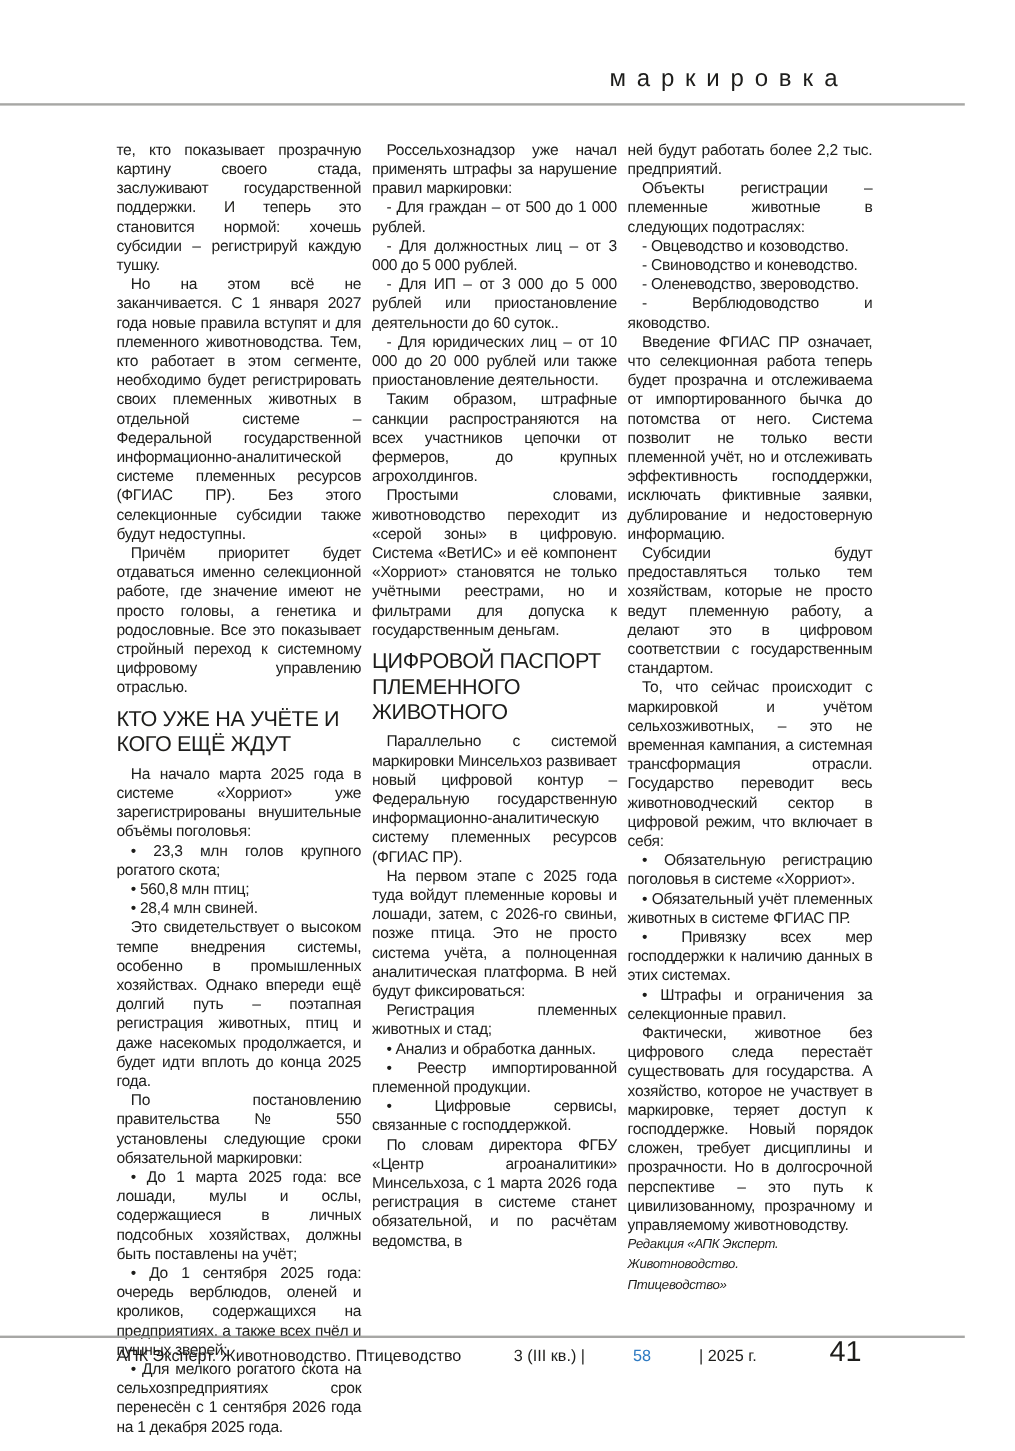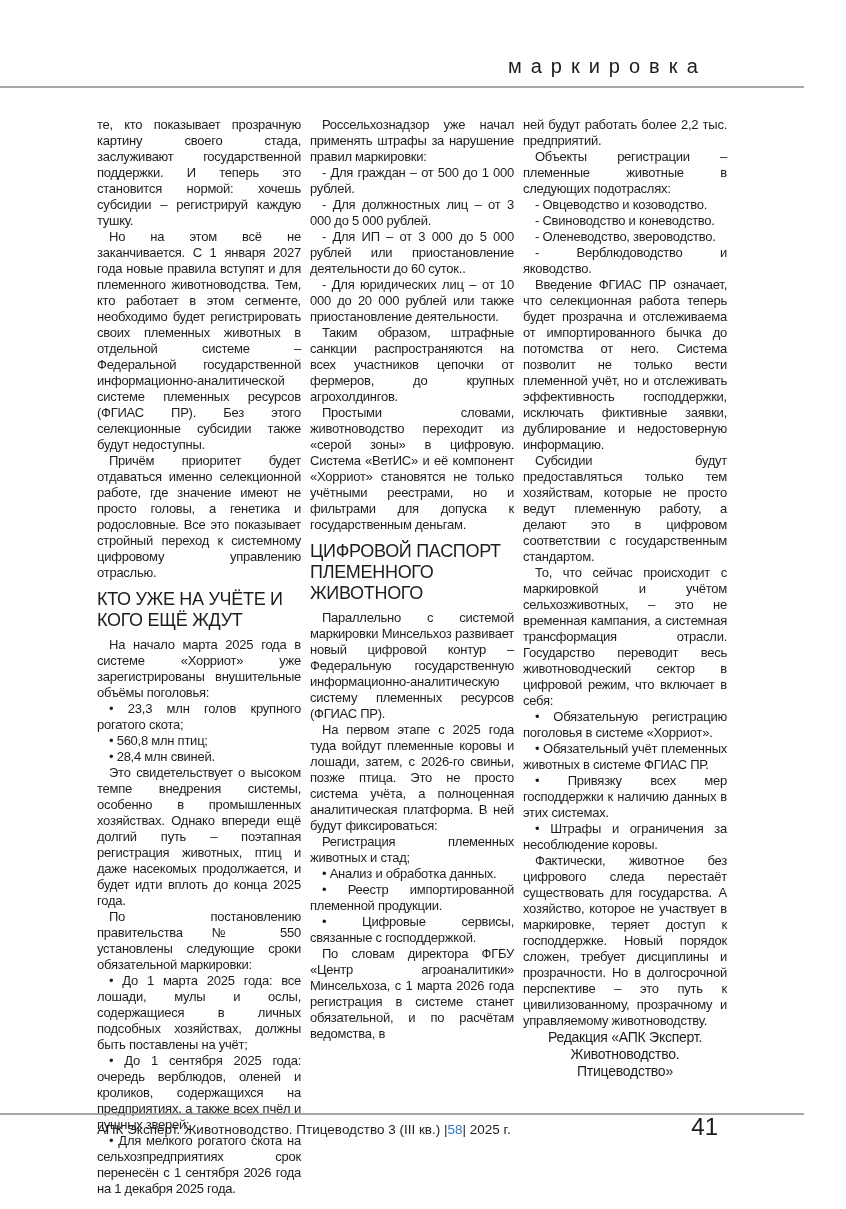--- a/index.html
+++ b/index.html
@@ -62,36 +62,37 @@
     margin: 8px 0 6px 0;
     font-size: 18px;
     line-height: 21px;
     font-weight: 400;
     letter-spacing: -0.3px;
     color: #1d1d1b;
     text-align: left;
     text-indent: 0;
   }
   .signature {
-    text-align: center;
+    font-style: italic;
+    text-align: left;
     text-indent: 0;
-    font-size: 14px;
+    font-size: 11px;
     line-height: 17px;
   }
   .imprint {
     position: absolute;
     left: 97px;
     top: 1121px;
     font-size: 13.5px;
     line-height: 17px;
     white-space: nowrap;
     color: #1d1d1b;
   }
   .imprint .journal-bold { font-weight: 400; }
-  .imprint .issue { font-weight: 400; }
+  .imprint .issue { font-weight: 400; margin-left: 40px; }
   .issue-number-accent { }
   .page-number {
     position: absolute;
     top: 1114px;
     right: 86px;
     font-size: 24px;
     line-height: 26px;
     font-weight: 400;
     color: #1d1d1b;
   }
@@ -144,21 +145,21 @@
         <p class="body-p">- Овцеводство и козоводство.</p>
         <p class="body-p">- Свиноводство и коневодство.</p>
         <p class="body-p">- Оленеводство, звероводство.</p>
         <p class="body-p">- Верблюдоводство и яководство.</p>
         <p class="body-p">Введение ФГИАС ПР означает, что селекционная работа теперь будет прозрачна и отслеживаема от импортированного бычка до потомства от него. Система позволит не только вести племенной учёт, но и отслеживать эффективность господдержки, исключать фиктивные заявки, дублирование и недостоверную информацию.</p>
         <p class="body-p">Субсидии будут предоставляться только тем хозяйствам, которые не просто ведут племенную работу, а делают это в цифровом соответствии с государственным стандартом.</p>
         <p class="body-p">То, что сейчас происходит с маркировкой и учётом сельхозживотных, – это не временная кампания, а системная трансформация отрасли. Государство переводит весь животноводческий сектор в цифровой режим, что включает в себя:</p>
         <p class="body-p">• Обязательную регистрацию поголовья в системе «Хорриот».</p>
         <p class="body-p">• Обязательный учёт племенных животных в системе ФГИАС ПР.</p>
         <p class="body-p">• Привязку всех мер господдержки к наличию данных в этих системах.</p>
-        <p class="body-p">• Штрафы и ограничения за несоблюдение коровы.</p>
+        <p class="body-p">• Штрафы и ограничения за селекционные правил.</p>
         <p class="body-p">Фактически, животное без цифрового следа перестаёт существовать для государства. А хозяйство, которое не участвует в маркировке, теряет доступ к господдержке. Новый порядок сложен, требует дисциплины и прозрачности. Но в долгосрочной перспективе – это путь к цивилизованному, прозрачному и управляемому животноводству.</p>
         <p class="body-p signature">Редакция «АПК Эксперт.</p>
         <p class="body-p signature">Животноводство.</p>
         <p class="body-p signature">Птицеводство»</p>
       </section>
   </main>
 
   <div class="rule rule-bottom"></div>
 
   <div class="imprint">

